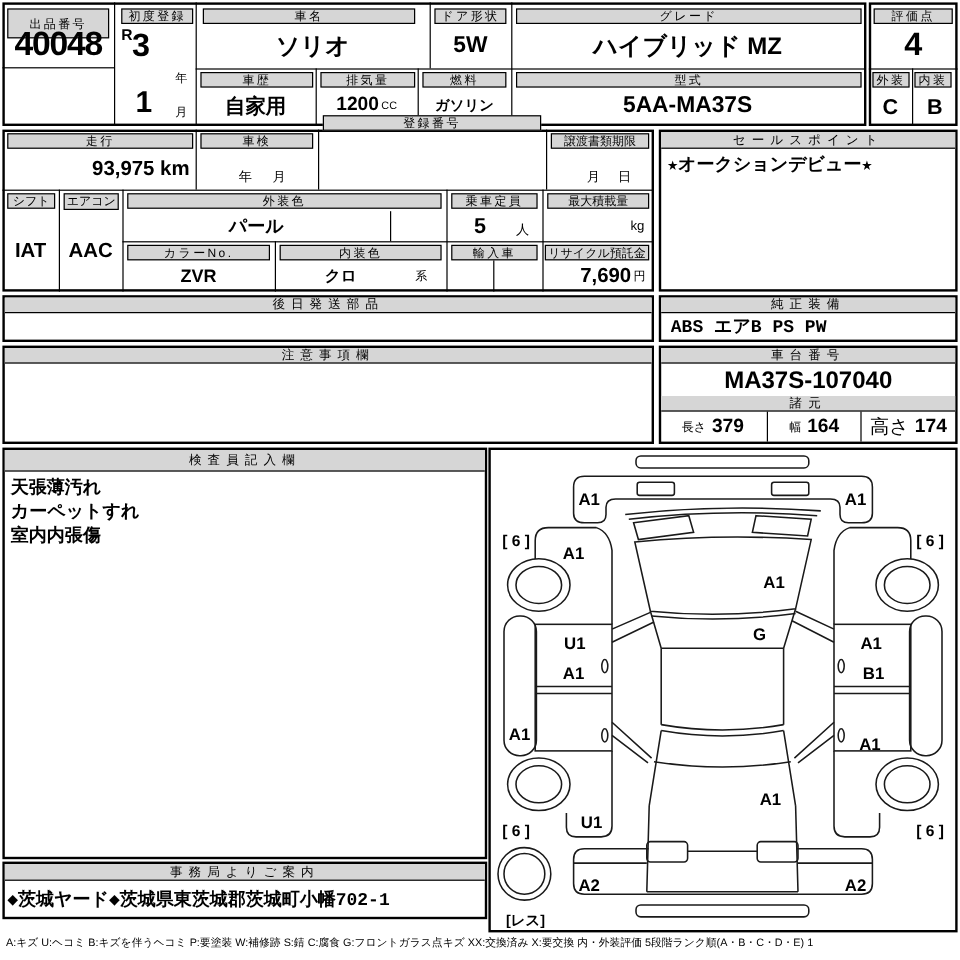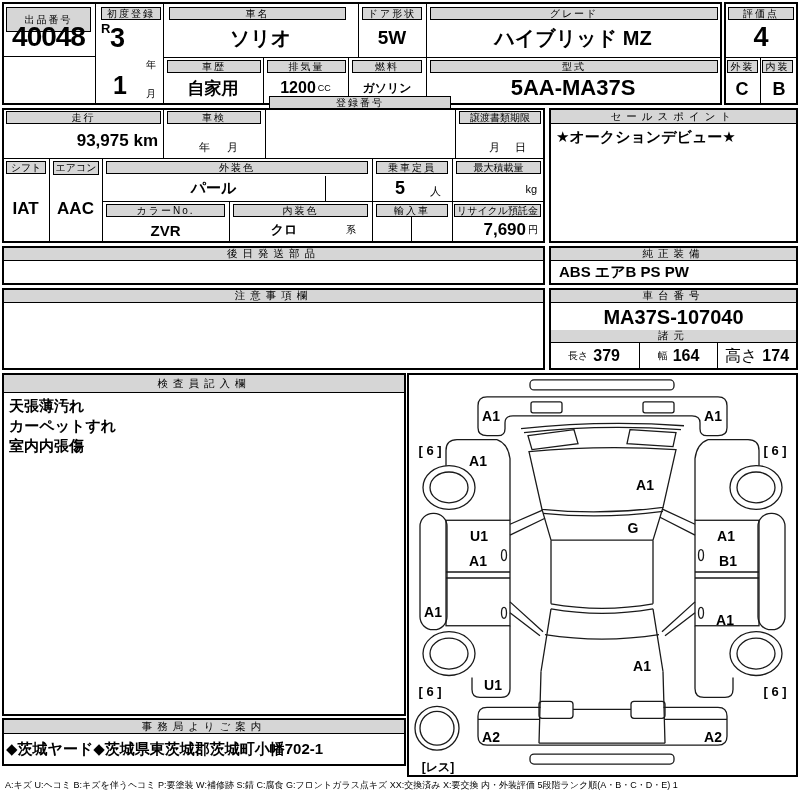--- a/index.html
+++ b/index.html
@@ -9,21 +9,21 @@
   .box{border:2px solid #000;background:transparent;}
   .bar{background:#d6d6d6;border:1px solid #000;display:flex;align-items:center;justify-content:center;
        font-size:10px;letter-spacing:2px;white-space:nowrap;overflow:hidden;}
   .rowbar{background:#d6d6d6;border-bottom:1px solid #000;display:flex;align-items:center;justify-content:center;
        font-size:10.5px;letter-spacing:5px;white-space:nowrap;overflow:hidden;}
   .ls0{letter-spacing:0;}
   .vl{width:1px;background:#000;}
   .hl{height:1px;background:#000;}
   .val{display:flex;align-items:center;justify-content:center;font-weight:bold;white-space:nowrap;overflow:hidden;}
   .ra{justify-content:flex-end;}
-  .la{justify-content:flex-start;}
+  .la{justify-content:flex-start;font-family:Liberation Mono, monospace;}
   .t{position:absolute;font-weight:bold;white-space:nowrap;}
   .sm{font-weight:normal;}
   svg text{font-family:"Liberation Sans","DejaVu Sans",sans-serif;font-weight:bold;}
 </style>
 </head>
 <body>
 
 <div class="sheet">
 
   <div class="abs box" style="left:2px;top:2px;width:720px;height:103px"></div>
@@ -63,21 +63,21 @@
   <div class="abs val" style="left:263px;top:73px;width:85px;height:30px;font-size:16px;gap:2px">
     <span>1200</span>
     <span class="sm" style="font-size:9px">CC</span>
   </div>
   <div class="abs vl" style="left:348px;top:57px;height:48px"></div>
 
   <div class="abs bar" style="left:352px;top:60px;width:70px;height:13px">燃料</div>
   <div class="abs val" style="left:348px;top:73px;width:78px;height:30px;font-size:12px">ガソリン</div>
 
   <div class="abs bar" style="left:430px;top:60px;width:288px;height:13px">型式</div>
-  <div class="abs val" style="left:426px;top:73px;width:294px;height:30px;font-size:22px">5AA-MA37S</div>
+  <div class="abs val" style="left:426px;top:73px;width:294px;height:30px;font-size:19px">5AA-MA37S</div>
 
   <div class="abs bar" style="left:728px;top:7px;width:66px;height:13px">評価点</div>
   <div class="abs val" style="left:724px;top:19px;width:74px;height:37px;font-size:27px">4</div>
   <div class="abs hl" style="left:724px;top:57px;width:74px"></div>
   <div class="abs bar" style="left:727px;top:60px;width:31px;height:13px">外装</div>
   <div class="abs bar" style="left:762px;top:60px;width:31px;height:13px">内装</div>
   <div class="abs vl" style="left:760px;top:57px;height:48px"></div>
   <div class="abs val" style="left:724px;top:74px;width:36px;height:30px;font-size:18px">C</div>
   <div class="abs val" style="left:760px;top:74px;width:38px;height:30px;font-size:18px">B</div>
 

